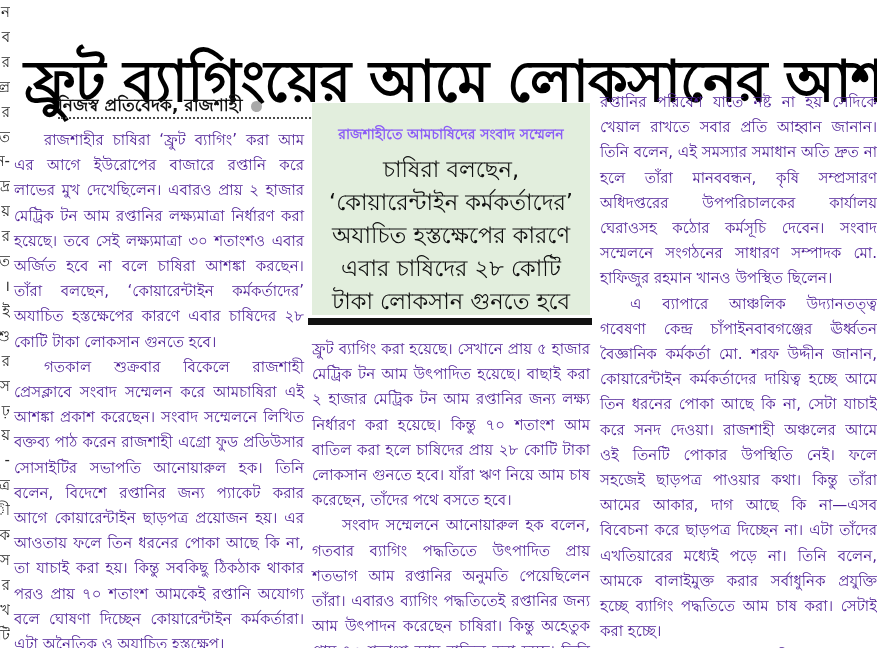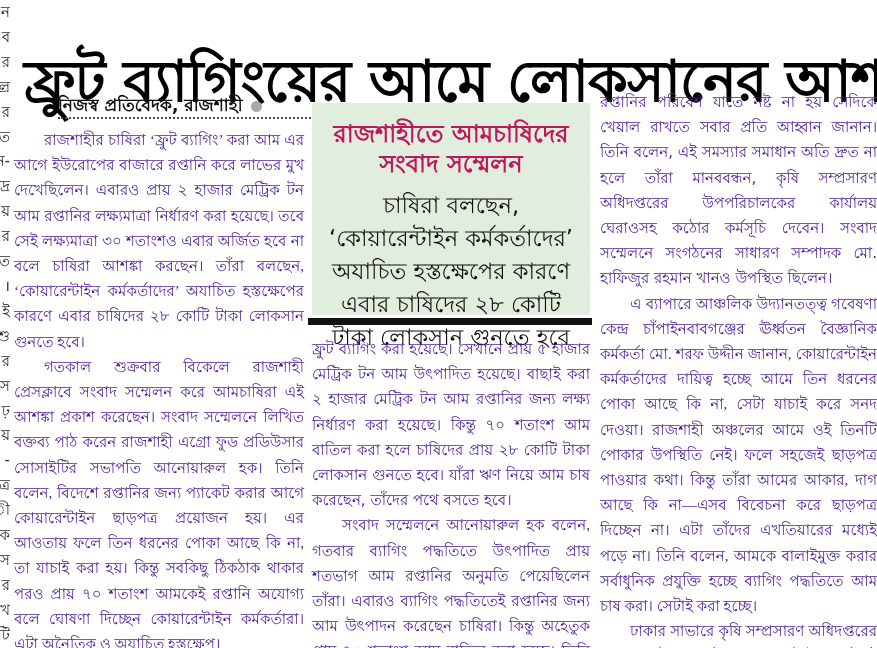--- a/index.html
+++ b/index.html
@@ -27,30 +27,30 @@
     background:#a9a9a9;margin-left:8px;vertical-align:middle;
   }
   .dotted-rule{
     position:absolute;left:58px;top:117px;width:277px;height:0;
     border-bottom:2px dotted #4a4a4a;
   }
   .col{position:absolute;top:128px;width:290px;}
   .col p{
     margin:0;font-size:15px;line-height:25.2px;text-align:justify;color:#4c1d95;
   }
-  .col p.indent{text-indent:30px;font-family:Liberation Serif, serif;}
+  .col p.indent{text-indent:30px;}
   .col1{left:14px;top:128px;width:290px;}
   .col2{left:312px;top:337px;width:278px;}
   .col3{left:600px;top:90px;width:277px;}
   .highlight-box{
     position:absolute;left:312px;top:103px;width:278px;height:212px;
     background:#e2eedd;box-sizing:border-box;padding:16px 6px 0 6px;text-align:center;
   }
   .highlight-kicker{
-    font-size:24px;line-height:30px;font-weight:bold;color:#be185d;margin:0 0 10px 0;
+    font-size:14px;line-height:30px;font-weight:bold;color:#8b5cf6;margin:0 0 4px 0;
   }
   .highlight-statement{
     font-size:22.5px;line-height:33px;color:#0f0f0f;margin:4px;
   }
   .black-bar{
     position:absolute;left:308px;top:318px;width:284px;height:7px;background:#121212;
   }
 </style>
 </head>
 <body>

